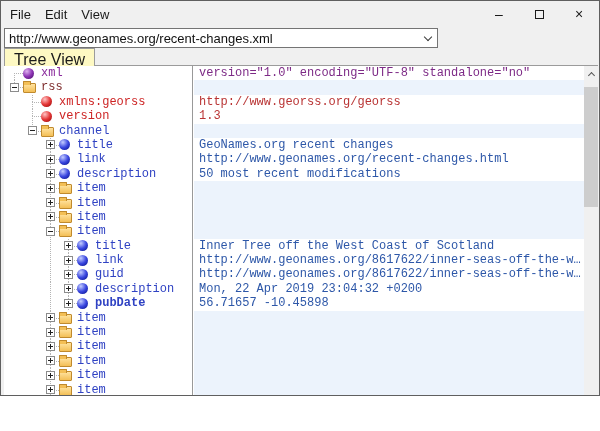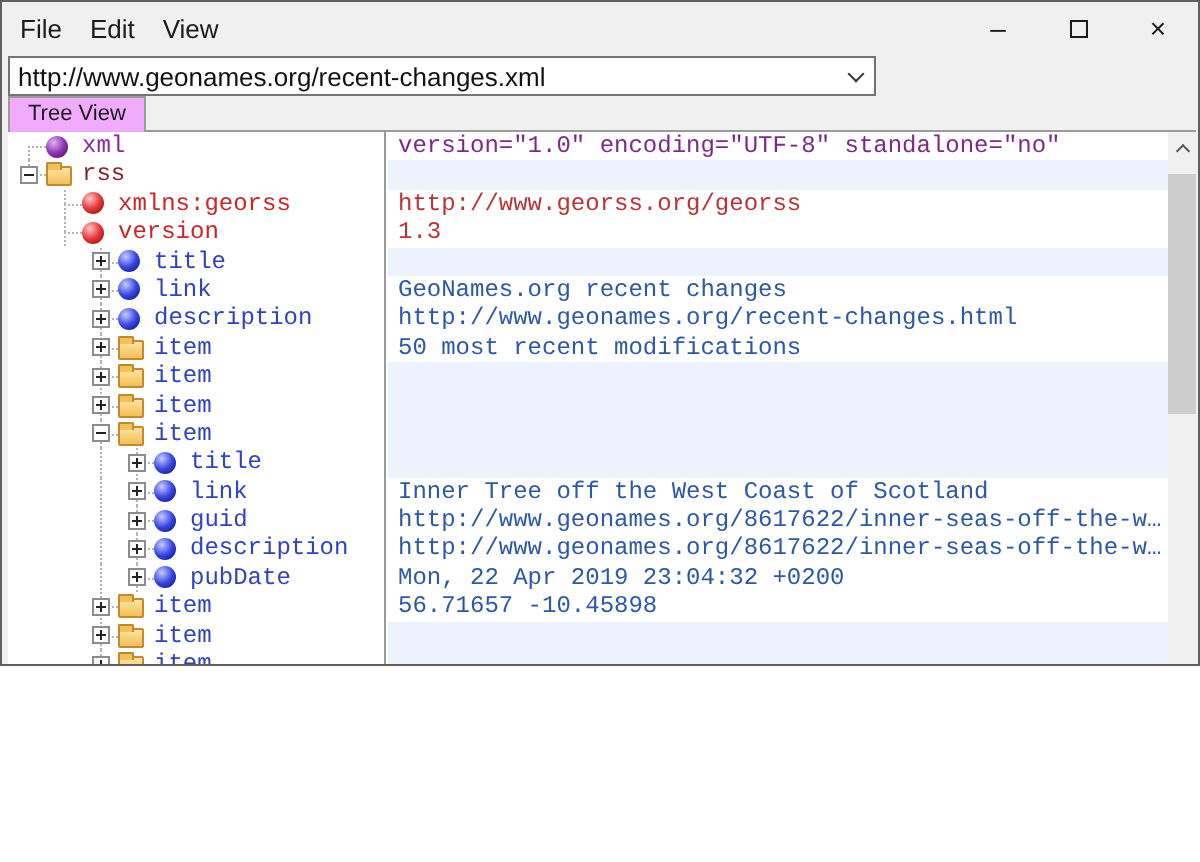--- a/index.html
+++ b/index.html
@@ -1,36 +1,36 @@
 <!DOCTYPE html>
 <html><head>
 <meta charset="utf-8">
 <style>
   *{margin:0;padding:0;box-sizing:border-box}
   html,body{width:600px;height:431px}
   body{font-family:"Liberation Sans",sans-serif;background:#fff}
-  .window{position:relative;width:600px;height:333px;background:#f0f0f0;border:1px solid #5f5f5f;overflow:hidden}
+  .window{position:relative;width:600px;height:396px;background:#f0f0f0;border:1px solid #5f5f5f;overflow:hidden}
 
   
   .menubar{position:absolute;top:0;left:0;right:0;height:26px;display:flex;align-items:center;padding-left:2px;font-size:13px;color:#1a1a1a}
   .menu-item{padding:4px 7px;cursor:default}
   .winbtns{margin-left:auto;display:flex;height:26px}
   .winbtn{width:40px;display:flex;align-items:center;justify-content:center;font-size:14px;color:#1a1a1a}
   .max-box{width:9px;height:9px;border:1px solid #1a1a1a;display:block;background:transparent}
 
   
   .addressrow{position:absolute;top:27px;left:3px}
   .combo{width:434px;height:20px;border:1px solid #747474;background:#fff;display:flex;align-items:center}
   .combo input{flex:1;border:none;outline:none;font-size:13px;padding-left:4px;height:16px;font-family:"Liberation Sans",sans-serif;color:#111;background:#fff}
   .combo-btn{width:18px;height:100%;display:flex;align-items:center;justify-content:center}
   .chev{width:6px;height:6px;border-right:1px solid #3a3a3a;border-bottom:1px solid #3a3a3a;transform:rotate(45deg);margin-top:-3px}
 
   
   .tabstrip{position:absolute;top:47px;left:3px;height:18px;display:flex;z-index:2}
-  .tab{background:#f0abfc;border:1px solid #9b9b9b;border-bottom:none;font-size:11px;padding:2px 9px 0 9px;height:18px;color:#1a1a1a}
+  .tab{background:#fef9c3;border:1px solid #9b9b9b;border-bottom:none;font-size:16px;padding:2px 9px 0 9px;height:18px;color:#1a1a1a}
 
   
   .content{position:absolute;left:3px;top:64px;width:594px;height:361px;border-top:1px solid #9b9b9b;display:flex;background:#fff;z-index:1}
   .tree-pane{width:188px;height:100%;background:#fff;position:relative;overflow:hidden;font-family:"Liberation Mono",monospace;font-size:12px}
   .divider{width:2px;background:#fff;border-left:1px solid #999}
   .value-pane{width:390px;height:100%;overflow:hidden;font-family:"Liberation Mono",monospace;font-size:12px;background:#fff}
   .scrollbar{width:14px;height:100%;background:#f0f0f0;position:relative}
   .sb-btn{position:absolute;left:0;width:14px;height:16px;display:flex;align-items:center;justify-content:center}
   .sb-up{top:0}.sb-down{bottom:0}
   .chev-sb{width:5px;height:5px;border-left:1px solid #575757;border-top:1px solid #575757}
@@ -120,20 +120,27 @@
           <span class="node-label c-red" style="left: 55px;">xmlns:georss</span>
         </div>
         <div class="tree-row">
           <span class="gv" style="left: 28px; top: 0px; height: 7.2px;"></span>
           <span class="gv" style="left: 28px; top: 7.2px; height: 7.2px;"></span>
           <span class="gh" style="left: 28px; top: 7px; width: 12px;"></span>
           <span class="icon sphere sp-red" style="left: 37px;"></span>
           <span class="node-label c-red" style="left: 55px;">version</span>
         </div>
         <div class="tree-row">
+          <span class="gv" style="left: 28px; top: 0px; height: 7.2px;"></span>
+          <span class="gh" style="left: 28px; top: 7px; width: 12px;"></span>
+          <span class="ebox" style="left: 23.5px;"></span>
+          <span class="icon folder" style="left: 37px;"></span>
+          <span class="node-label c-blue" style="left: 55px;">channel</span>
+        </div>
+        <div class="tree-row">
           <span class="gv" style="left: 46px; top: 0px; height: 7.2px;"></span>
           <span class="gv" style="left: 46px; top: 7.2px; height: 7.2px;"></span>
           <span class="gh" style="left: 46px; top: 7px; width: 12px;"></span>
           <span class="ebox plus" style="left: 41.5px;"></span>
           <span class="icon sphere sp-blue" style="left: 55px;"></span>
           <span class="node-label c-blue" style="left: 73px;">title</span>
         </div>
         <div class="tree-row">
           <span class="gv" style="left: 46px; top: 0px; height: 7.2px;"></span>
           <span class="gv" style="left: 46px; top: 7.2px; height: 7.2px;"></span>
@@ -218,21 +225,21 @@
           <span class="icon sphere sp-blue" style="left: 73px;"></span>
           <span class="node-label c-blue" style="left: 91px;">description</span>
         </div>
         <div class="tree-row">
           <span class="gv" style="left: 46px; top: 0px; height: 14.4px;"></span>
           <span class="gv" style="left: 64px; top: 0px; height: 7.2px;"></span>
           <span class="gv" style="left: 64px; top: 7.2px; height: 7.2px;"></span>
           <span class="gh" style="left: 64px; top: 7px; width: 12px;"></span>
           <span class="ebox plus" style="left: 59.5px;"></span>
           <span class="icon sphere sp-blue" style="left: 73px;"></span>
-          <span class="node-label c-blue" style="left: 91px;">pubDate</span>
+          <span class="node-label c-blue" style="left: 91px; font-weight: bold;">pubDate</span>
         </div>
         <div class="tree-row">
           <span class="gv" style="left: 46px; top: 0px; height: 7.2px;"></span>
           <span class="gv" style="left: 46px; top: 7.2px; height: 7.2px;"></span>
           <span class="gh" style="left: 46px; top: 7px; width: 12px;"></span>
           <span class="ebox plus" style="left: 41.5px;"></span>
           <span class="icon folder" style="left: 55px;"></span>
           <span class="node-label c-blue" style="left: 73px;">item</span>
         </div>
         <div class="tree-row">

